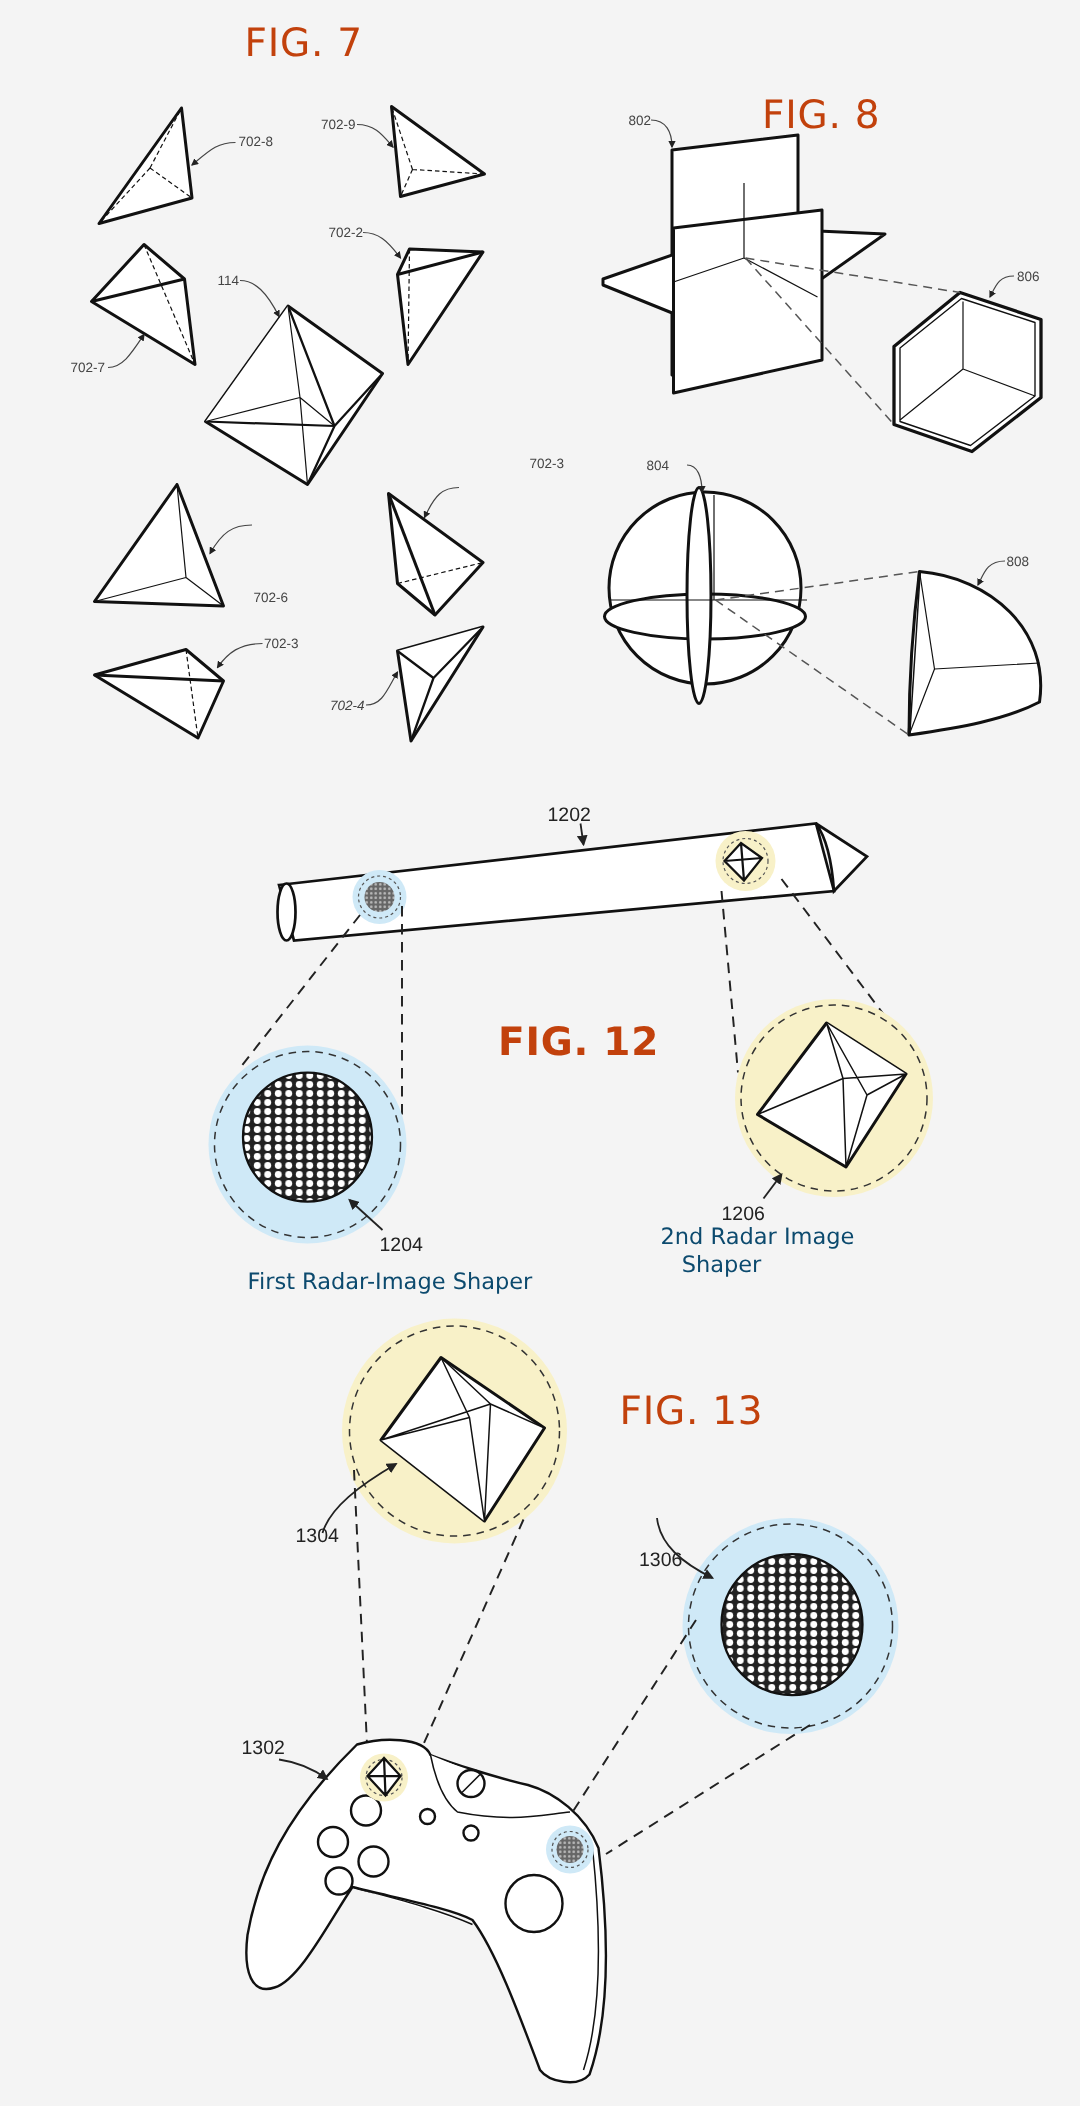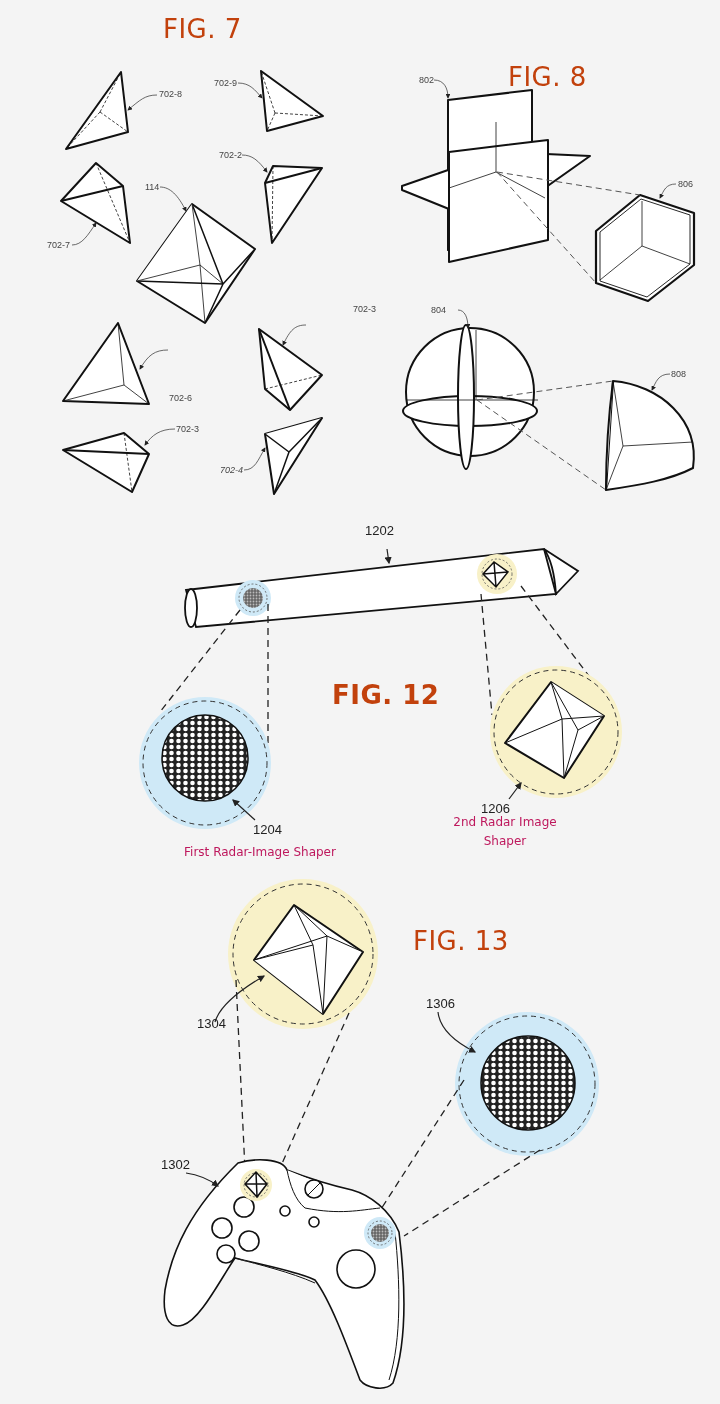--- a/index.html
+++ b/index.html
@@ -1,20 +1,20 @@
 <!DOCTYPE html>
 <html><head>
 <meta charset="utf-8">
 <style>
   html, body { margin:0; padding:0; }
   body { width:720px; height:1404px; background:#f4f4f4; position:relative; overflow:hidden; font-family:"DejaVu Sans", sans-serif; }
   .fig-title { position:absolute; font-family:"DejaVu Sans", sans-serif; font-size:26px; color:#c2410c; letter-spacing:0.5px; }
   .ref { position:absolute; font-family:"Liberation Sans", sans-serif; font-size:9px; color:#444; }
   .ref-big { position:absolute; font-family:"Liberation Sans", sans-serif; font-size:13px; color:#222; }
-  .caption { position:absolute; font-family:"DejaVu Sans", sans-serif; font-size:12px; color:#be185d; text-align:center; }
+  .caption { position:absolute; font-family:"DejaVu Sans", sans-serif; font-size:15px; color:#0c4a6e; text-align:center; }
   svg { position:absolute; left:0; top:0; }
 </style>
 </head>
 <body>
 
 <svg width="720" height="1404" viewBox="0 0 720 1404">
   <defs>
     <pattern id="dimples" x="0" y="0" width="7" height="6" patternUnits="userSpaceOnUse">
       <rect width="7" height="6" fill="#222"></rect>
       <circle cx="3.5" cy="3" r="2.3" fill="#fff"></circle>
@@ -204,22 +204,22 @@
 <div class="ref" style="left:169px; top:345px;margin-top:48px;">702-6</div>
 <div class="ref" style="left:307px; top:304px;margin-left:46px;">702-3</div>
 <div class="ref" style="left:176px; top:424px;">702-3</div>
 <div class="ref" style="left:220px; top:465px;font-style:italic;">702-4</div>
 
 <div class="ref" style="left:419px; top:75px;">802</div>
 <div class="ref" style="left:678px; top:179px;">806</div>
 <div class="ref" style="left:431px; top:305px;">804</div>
 <div class="ref" style="left:671px; top:369px;">808</div>
 
-<div class="ref-big" style="left:365px; top:523px;">1202</div>
+<div class="ref-big" style="left:365px; top:535px;">1202</div>
 <div class="ref-big" style="left:253px; top:822px;">1204</div>
 <div class="ref-big" style="left:481px; top:801px;">1206</div>
 <div class="caption" style="left:150px; top:845px; width:220px;">First Radar-Image Shaper</div>
 <div class="caption" style="left:420px; top:815px; width:170px;">2nd Radar Image</div>
-<div class="caption" style="left:420px; top:834px; width:170px;">Shaper</div>
+<div class="caption" style="left:396px; top:834px; width:170px;">Shaper</div>
 
 <div class="ref-big" style="left:161px; top:1157px;">1302</div>
 <div class="ref-big" style="left:197px; top:1016px;text-align:center;">1304</div>
-<div class="ref-big" style="left:426px; top:996px;text-align:center;">1306</div>
+<div class="ref-big" style="left:426px; top:1032px;text-align:center;">1306</div>
 
 </body></html>

